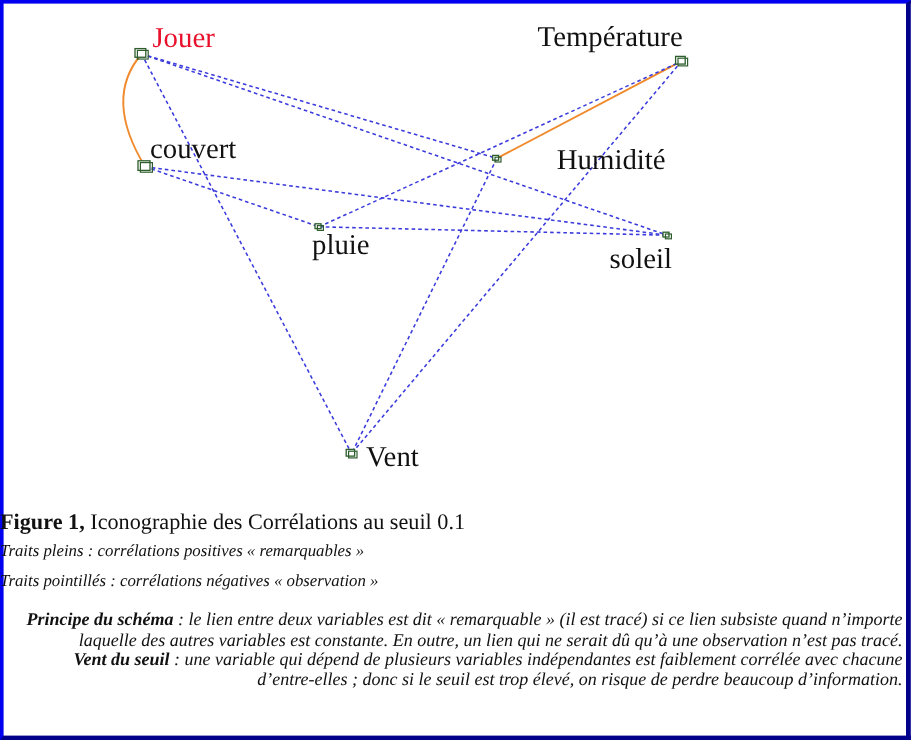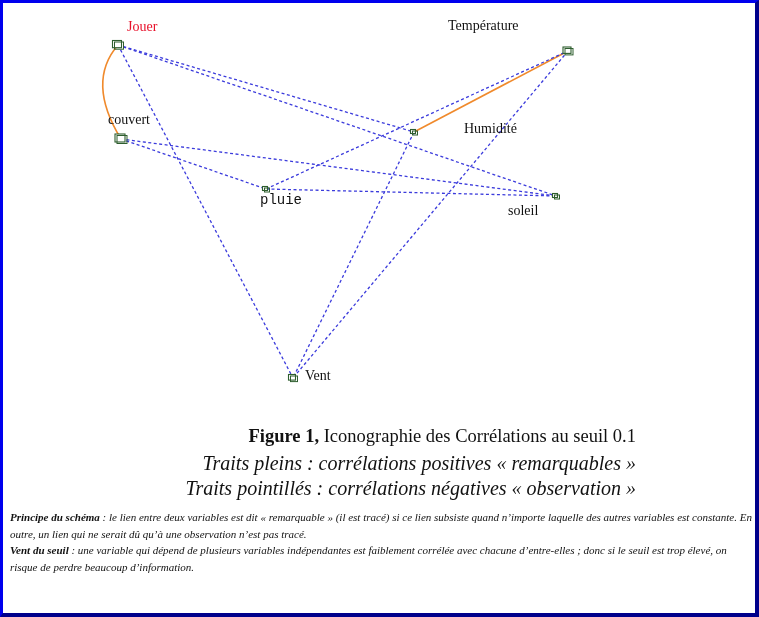--- a/index.html
+++ b/index.html
@@ -9,36 +9,36 @@
     box-sizing: border-box;
     border-left: 3px solid #0000ee;
     border-top: 3px solid #0000ee;
     border-right: 4px solid #00008b;
     border-bottom: 4px solid #00008b;
     background: #ffffff;
   }
   svg.graph { position: absolute; left: 0; top: 0; }
   .node-label {
     position: absolute; font-family: "Liberation Serif", "DejaVu Serif", serif;
-    font-size: 14px; color: #111111; white-space: nowrap; line-height: 1;
+    font-size: 24px; color: #111111; white-space: nowrap; line-height: 1;
   }
   .node-label.target { color: #e8102a; }
   .caption {
-    position: absolute; left: 0; width: 636px; text-align: right;
+    position: absolute; left: 0; width: 636px; text-align: left;
     font-family: "Liberation Serif", "DejaVu Serif", serif; color: #111;
   }
   .cap-title { top: 426px; font-size: 18.5px; }
   .cap-title b { font-weight: bold; }
-  .cap-line { font-style: italic; font-size: 20px; }
+  .cap-line { font-style: italic; font-size: 14px; }
   .cap-l1 { top: 452px; }
   .cap-l2 { top: 477px; }
   .notes {
     position: absolute; left: 10px; width: 742px; top: 509px;
     font-family: "Liberation Serif", "DejaVu Serif", serif; font-style: italic;
-    font-size: 11px; line-height: 16.5px; text-align: left; color: #111;
+    font-size: 15px; line-height: 16.5px; text-align: right; color: #111;
   }
   .notes b { font-weight: bold; }
 </style>
 </head>
 <body>
 
 <div class="frame"></div>
 
 <svg class="graph" id="graph" width="759" height="617" xmlns="http://www.w3.org/2000/svg">
   <g id="edges">
@@ -81,24 +81,24 @@
       </g>
       <g>
         <rect x="288.5" y="374.5" width="7" height="5.6000000000000005" fill="#ffffff" stroke="#2e5e2e" stroke-width="1.1"></rect>
         <rect x="290.5" y="376" width="7" height="5.6000000000000005" fill="none" stroke="#2e5e2e" stroke-width="1"></rect>
       </g>
     </g>
 </svg>
 
 <div id="labels">
     <div class="node-label target" style="left: 127px; top: 20px;">Jouer</div>
-    <div class="node-label" style="left: 108px; top: 113px;">couvert</div>
+    <div class="node-label" style="left: 125px; top: 113px;">couvert</div>
     <div class="node-label" style="left: 448px; top: 19px; text-align: center;">Température</div>
     <div class="node-label" style="left: 424px; top: 122px; margin-left: 40px;">Humidité</div>
-    <div class="node-label" style="left: 260px; top: 193px; font-family: Liberation Mono, monospace;">pluie</div>
+    <div class="node-label" style="left: 260px; top: 193px;">pluie</div>
     <div class="node-label" style="left: 508px; top: 204px;">soleil</div>
     <div class="node-label" style="left: 305px; top: 369px; font-family: Liberation Serif, serif;">Vent</div>
   </div>
 
 <div class="caption cap-title"><b>Figure 1,</b><span> Iconographie des Corrélations au seuil 0.1</span></div>
 <div class="caption cap-line cap-l1">Traits pleins : corrélations positives « remarquables »</div>
 <div class="caption cap-line cap-l2">Traits pointillés : corrélations négatives « observation »</div>
 
 <div class="notes">
   <b>Principe du schéma</b><span> : le lien entre deux variables est dit « remarquable » (il est  tracé) si ce lien subsiste quand n’importe laquelle des autres variables est  constante.  En outre, un lien qui ne serait dû qu’à une observation n’est pas tracé.</span><br>

